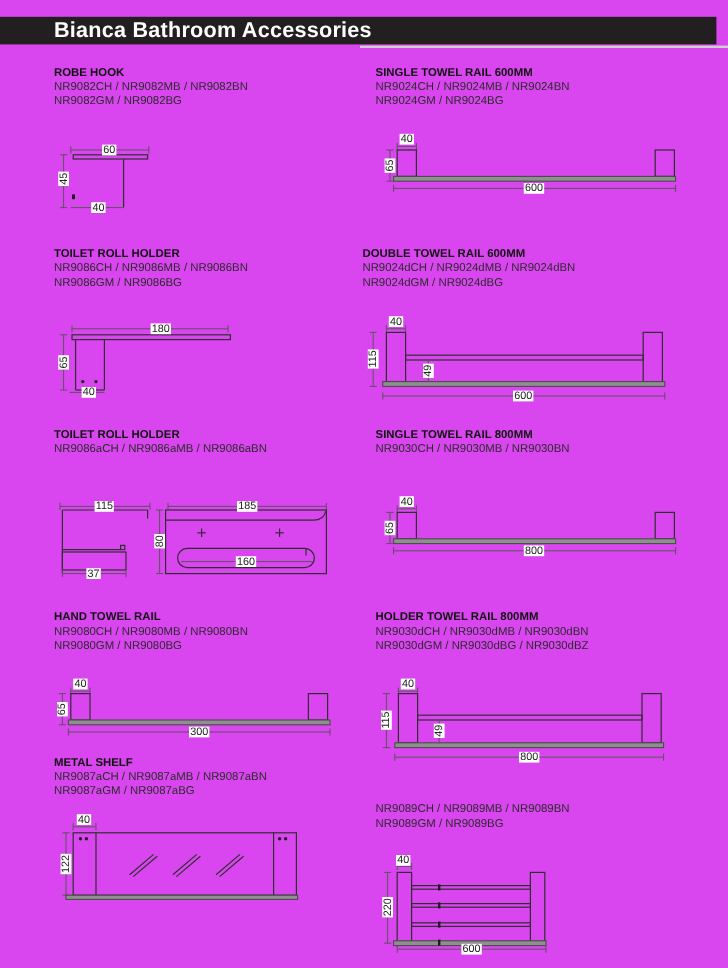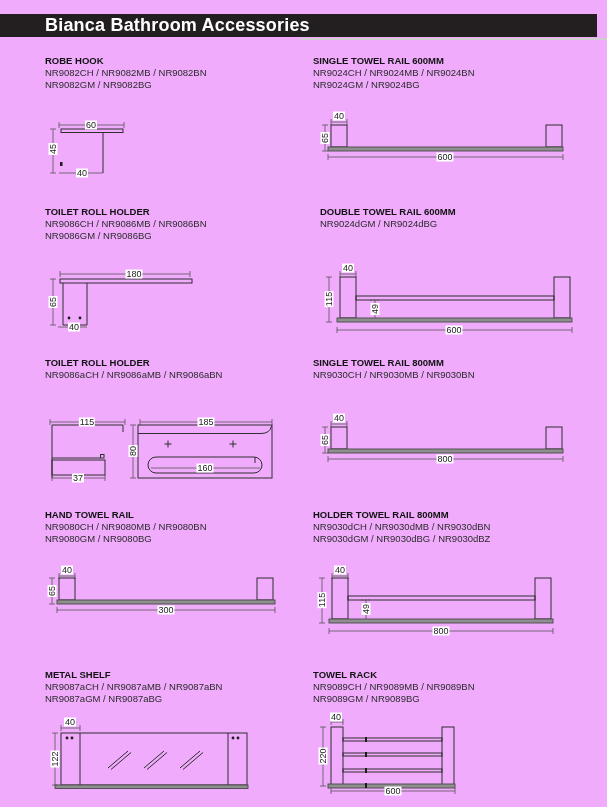--- a/index.html
+++ b/index.html
@@ -1,16 +1,16 @@
 <!DOCTYPE html>
 <html><head>
 <meta charset="utf-8">
 <style>
   html,body{margin:0;padding:0;background:#fff;}
-  #page{position:relative;width:607px;height:807px;background:#f0abfc;overflow:hidden;
+  #page{position:relative;width:607px;height:807px;background:#d946ef;overflow:hidden;
         font-family:"Liberation Sans","DejaVu Sans",sans-serif;color:#1c1c1c;}
   
   #titlebar{position:absolute;left:0;top:14px;width:597px;height:23px;background:#231f20;
             display:flex;align-items:center;}
   #titlebar .t{color:#fff;font-size:18px;font-weight:bold;padding-left:45px;letter-spacing:.2px;}
   #rule{position:absolute;left:300px;top:38px;width:307px;height:2px;background:#cfcfcf;}
   
   .cell{position:absolute;width:268px;}
   .pname{margin:0;font-size:9.5px;font-weight:bold;line-height:12px;color:#111;}
   .codes{font-size:9.5px;line-height:12px;color:#2b2b2b;}
@@ -101,22 +101,23 @@
         <line class="d" x1="5" y1="18" x2="11" y2="18"></line>
           <line class="d" x1="5" y1="64" x2="11" y2="64"></line>
         <line class="d" x1="13" y1="66" x2="42" y2="66"></line>
       </svg>
       <span class="dim" style="left:89px;top:13px">180</span>
       <span class="dim vert" style="left:8px;top:41px">65</span>
       <span class="dim" style="left:29px;top:66px">40</span>
     </div>
   </section>
 
-  <section class="cell" style="left:320px;top:206px">
+  <section class="cell" style="left:302px;top:206px">
     <h2 class="pname">DOUBLE TOWEL RAIL 600MM</h2>
+    <div class="codes">NR9024dCH / NR9024dMB / NR9024dBN</div>
     <div class="codes">NR9024dGM / NR9024dBG</div>
     <div class="drawing" style="top:55px;width:265px;height:80px">
       <svg width="265" height="80">
         <line class="d" x1="20" y1="13" x2="36" y2="13"></line>
         <line class="d" x1="20" y1="10" x2="20" y2="16"></line>
           <line class="d" x1="36" y1="10" x2="36" y2="16"></line>
         <rect class="s" x="20" y="16" width="16" height="41"></rect>
         <rect class="s" x="234" y="16" width="16" height="41"></rect>
         <rect class="s" x="36" y="35" width="198" height="4"></rect>
         <rect class="bar" x="17" y="57" width="235" height="4"></rect>
@@ -250,21 +251,21 @@
         <line class="d" x1="16" y1="65" x2="16" y2="71"></line>
           <line class="d" x1="240" y1="65" x2="240" y2="71"></line>
       </svg>
       <span class="dim" style="left:27px;top:7px">40</span>
       <span class="dim vert" style="left:9px;top:37px">115</span>
       <span class="dim vert" style="left:53px;top:46px">49</span>
       <span class="dim" style="left:128px;top:68px">800</span>
     </div>
   </section>
 
-  <section class="cell" style="left:45px;top:669px">
+  <section class="cell" style="left:45px;top:630px">
     <h2 class="pname">METAL SHELF</h2>
     <div class="codes">NR9087aCH / NR9087aMB / NR9087aBN</div>
     <div class="codes">NR9087aGM / NR9087aBG</div>
     <div class="drawing" style="top:44px;width:210px;height:85px">
       <svg width="210" height="85">
         <line class="d" x1="16" y1="15" x2="35" y2="15"></line>
         <line class="d" x1="16" y1="12" x2="16" y2="18"></line>
           <line class="d" x1="35" y1="12" x2="35" y2="18"></line>
         <rect class="s" x="16" y="20" width="186" height="52"></rect>
         <line class="s" x1="35" y1="20" x2="35" y2="72"></line>
@@ -283,21 +284,20 @@
         <line class="d" x1="7" y1="20" x2="13" y2="20"></line>
           <line class="d" x1="7" y1="72" x2="13" y2="72"></line>
         <rect class="bar" x="10" y="72" width="193" height="3.5"></rect>
       </svg>
       <span class="dim" style="left:25px;top:9px">40</span>
       <span class="dim vert" style="left:10px;top:46px">122</span>
     </div>
   </section>
 
   <section class="cell" style="left:313px;top:669px">
-    <h2 class="pname">TOWEL RACK</h2>
     <div class="codes">NR9089CH / NR9089MB / NR9089BN</div>
     <div class="codes">NR9089GM / NR9089BG</div>
     <div class="drawing" style="top:44px;width:150px;height:85px">
       <svg width="150" height="85">
         <line class="d" x1="18" y1="9" x2="30" y2="9"></line>
         <line class="d" x1="18" y1="6" x2="18" y2="12"></line>
           <line class="d" x1="30" y1="6" x2="30" y2="12"></line>
         <rect class="s" x="18" y="14" width="12" height="59"></rect>
         <rect class="s" x="129" y="14" width="12" height="59"></rect>
         <rect class="s" x="30" y="25" width="99" height="3"></rect>

